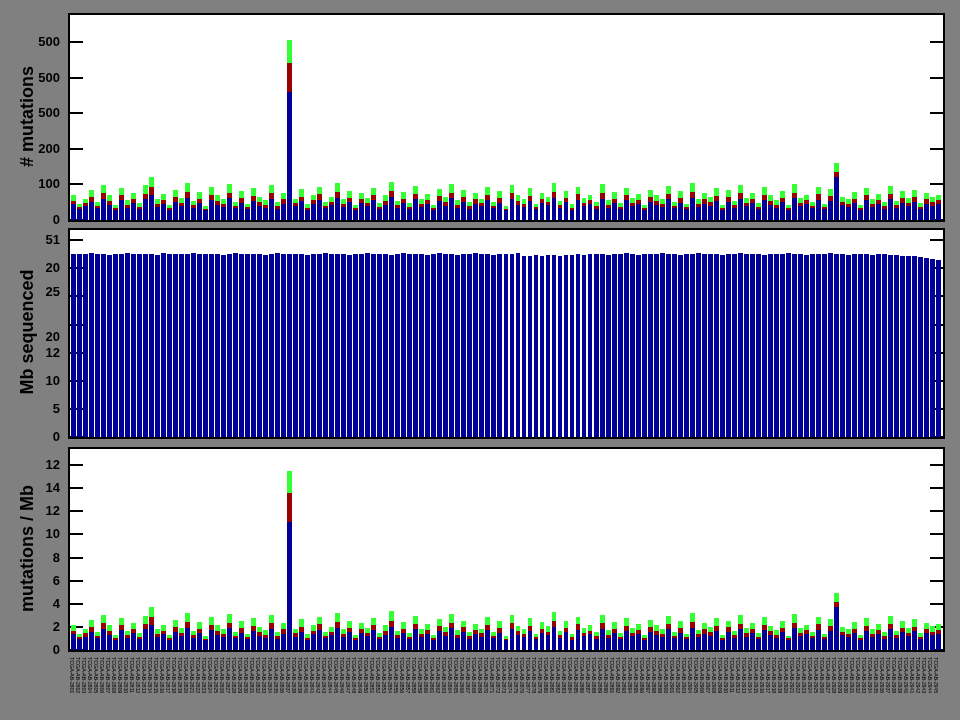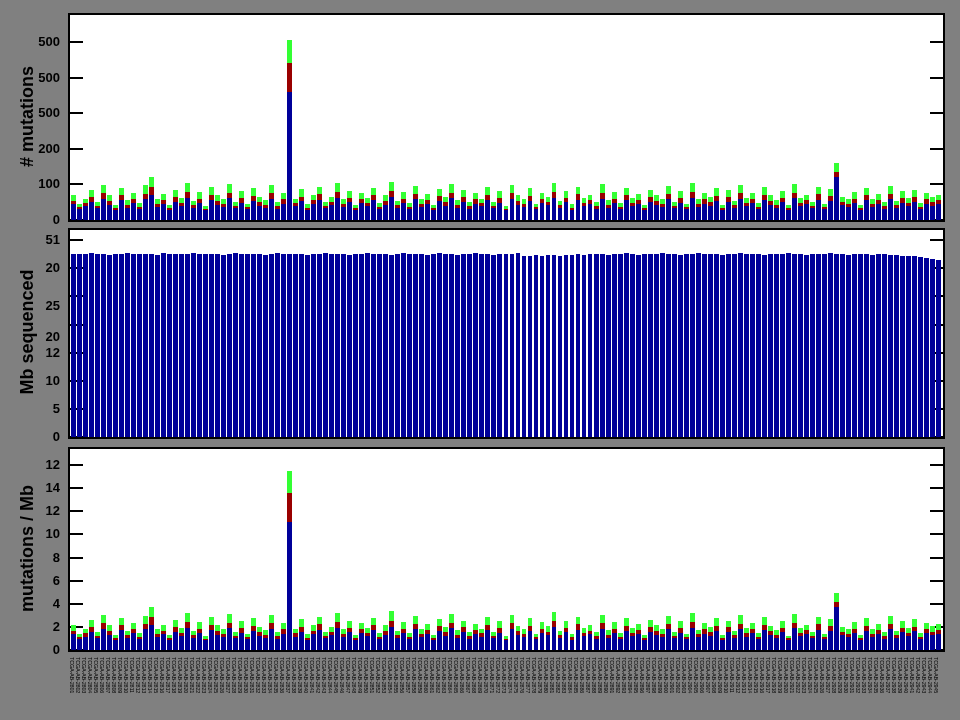--- a/index.html
+++ b/index.html
@@ -1105,21 +1105,21 @@
       <div class="ytick-label" style="left: 14px; top: 177.41px;">100</div>
       <div class="ytick-label" style="left: 14px; top: 141.819px;">200</div>
       <div class="ytick-label" style="left: 14px; top: 106.229px;">500</div>
       <div class="ytick-label" style="left: 14px; top: 70.6389px;">500</div>
       <div class="ytick-label" style="left: 14px; top: 35.0486px;">500</div>
       <div class="ytick-label" style="left: 14px; top: 430px;">0</div>
       <div class="ytick-label" style="left: 14px; top: 401.875px;">5</div>
       <div class="ytick-label" style="left: 14px; top: 373.75px;">10</div>
       <div class="ytick-label" style="left: 14px; top: 345.625px;">12</div>
       <div class="ytick-label" style="left: 14px; top: 317.5px; margin-top: 12px;">20</div>
-      <div class="ytick-label" style="left: 14px; top: 299px;">25</div>
+      <div class="ytick-label" style="left: 14px; top: 285px;">25</div>
       <div class="ytick-label" style="left: 14px; top: 261.25px;">20</div>
       <div class="ytick-label" style="left: 14px; top: 233.125px;">51</div>
       <div class="ytick-label" style="left: 14px; top: 643px;">0</div>
       <div class="ytick-label" style="left: 14px; top: 619.897px;">2</div>
       <div class="ytick-label" style="left: 14px; top: 596.793px;">4</div>
       <div class="ytick-label" style="left: 14px; top: 573.69px;">6</div>
       <div class="ytick-label" style="left: 14px; top: 550.586px;">8</div>
       <div class="ytick-label" style="left: 14px; top: 527.483px;">10</div>
       <div class="ytick-label" style="left: 14px; top: 504.379px;">12</div>
       <div class="ytick-label" style="left: 14px; top: 481.276px;">14</div>

